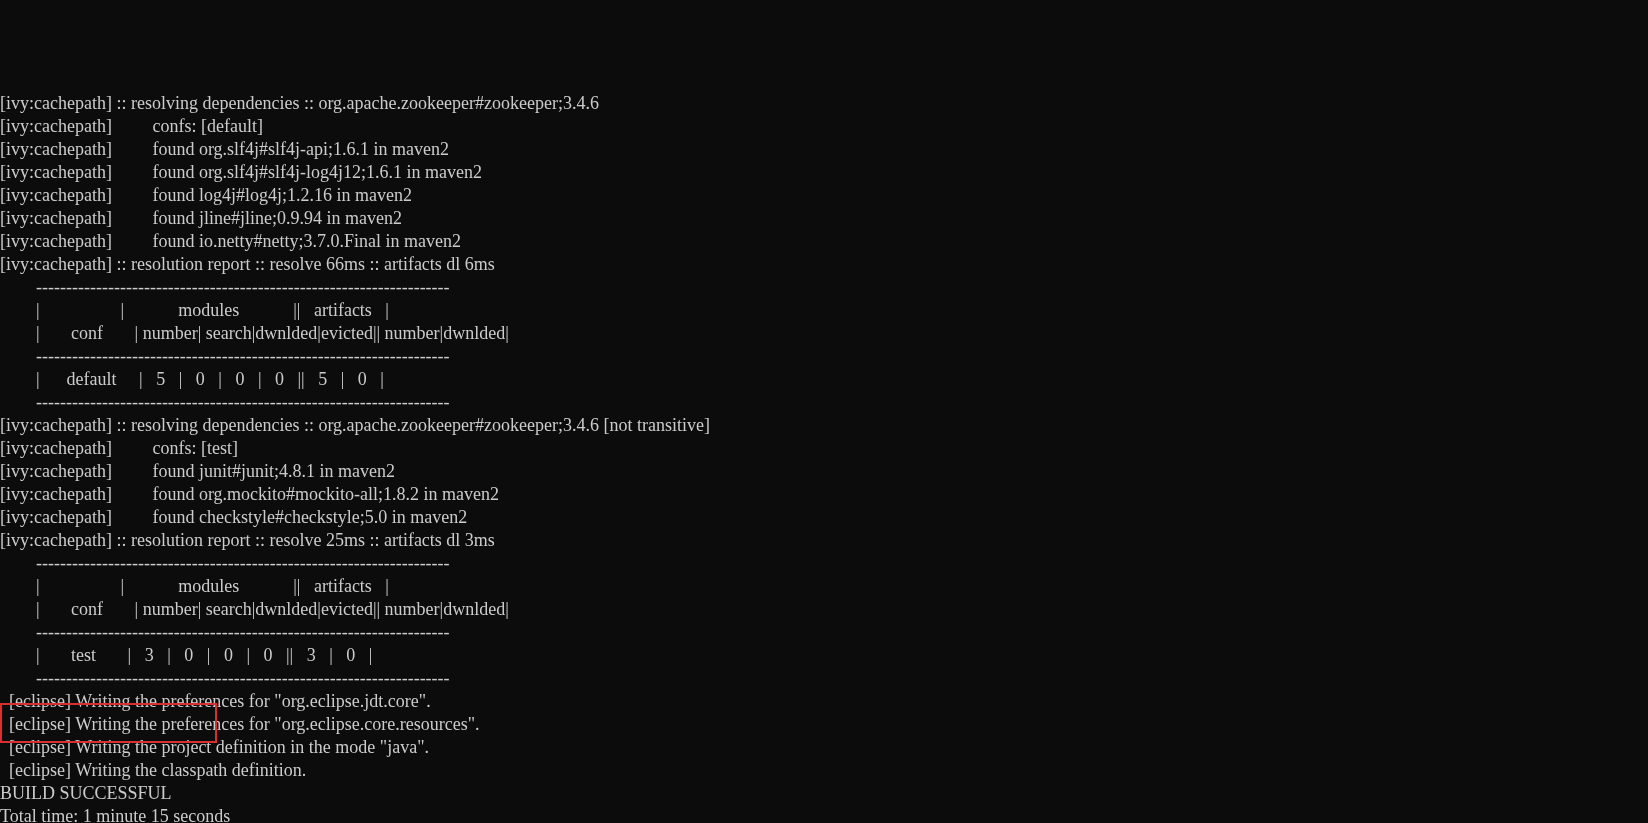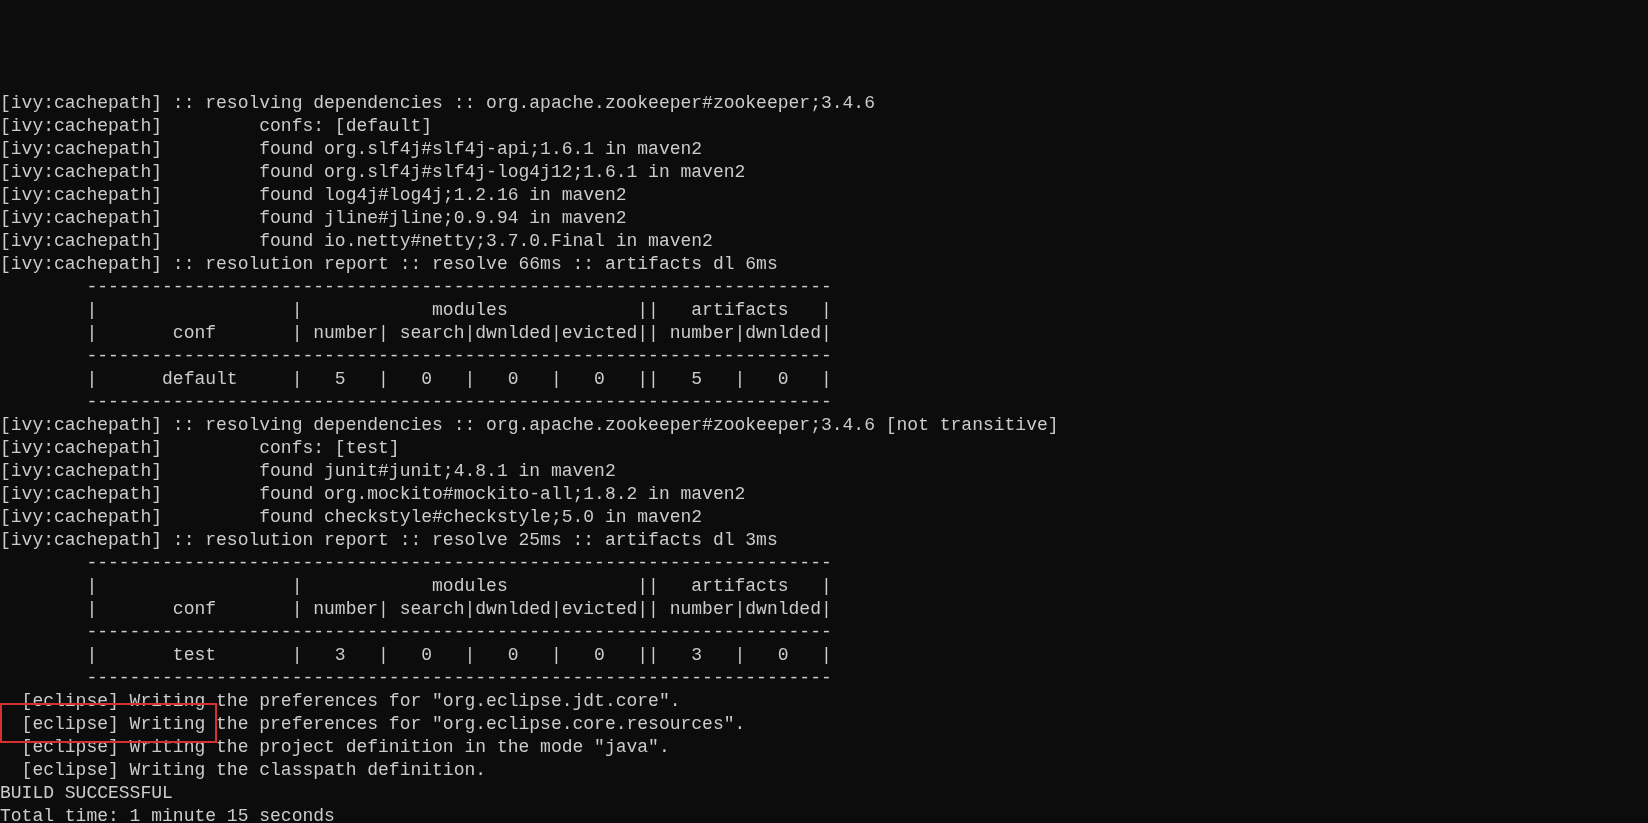--- a/index.html
+++ b/index.html
@@ -5,21 +5,21 @@
     * { margin: 0; padding: 0; box-sizing: border-box; }
     body {
       background: #0c0c0c;
       color: #cccccc;
       font-family: 'Consolas', 'Courier New', monospace;
       font-size: 18px;
       line-height: 23px;
       white-space: pre;
       overflow-x: auto;
     }
-    .line { display: block; }
+    .line { display: block; font-family: Liberation Serif, serif; }
     .red-box {
       border: 2px solid #d83030;
       position: absolute;
       left: 0;
       top: 703px;
       width: 217px;
       height: 40px;
       pointer-events: none;
     }
   </style>

